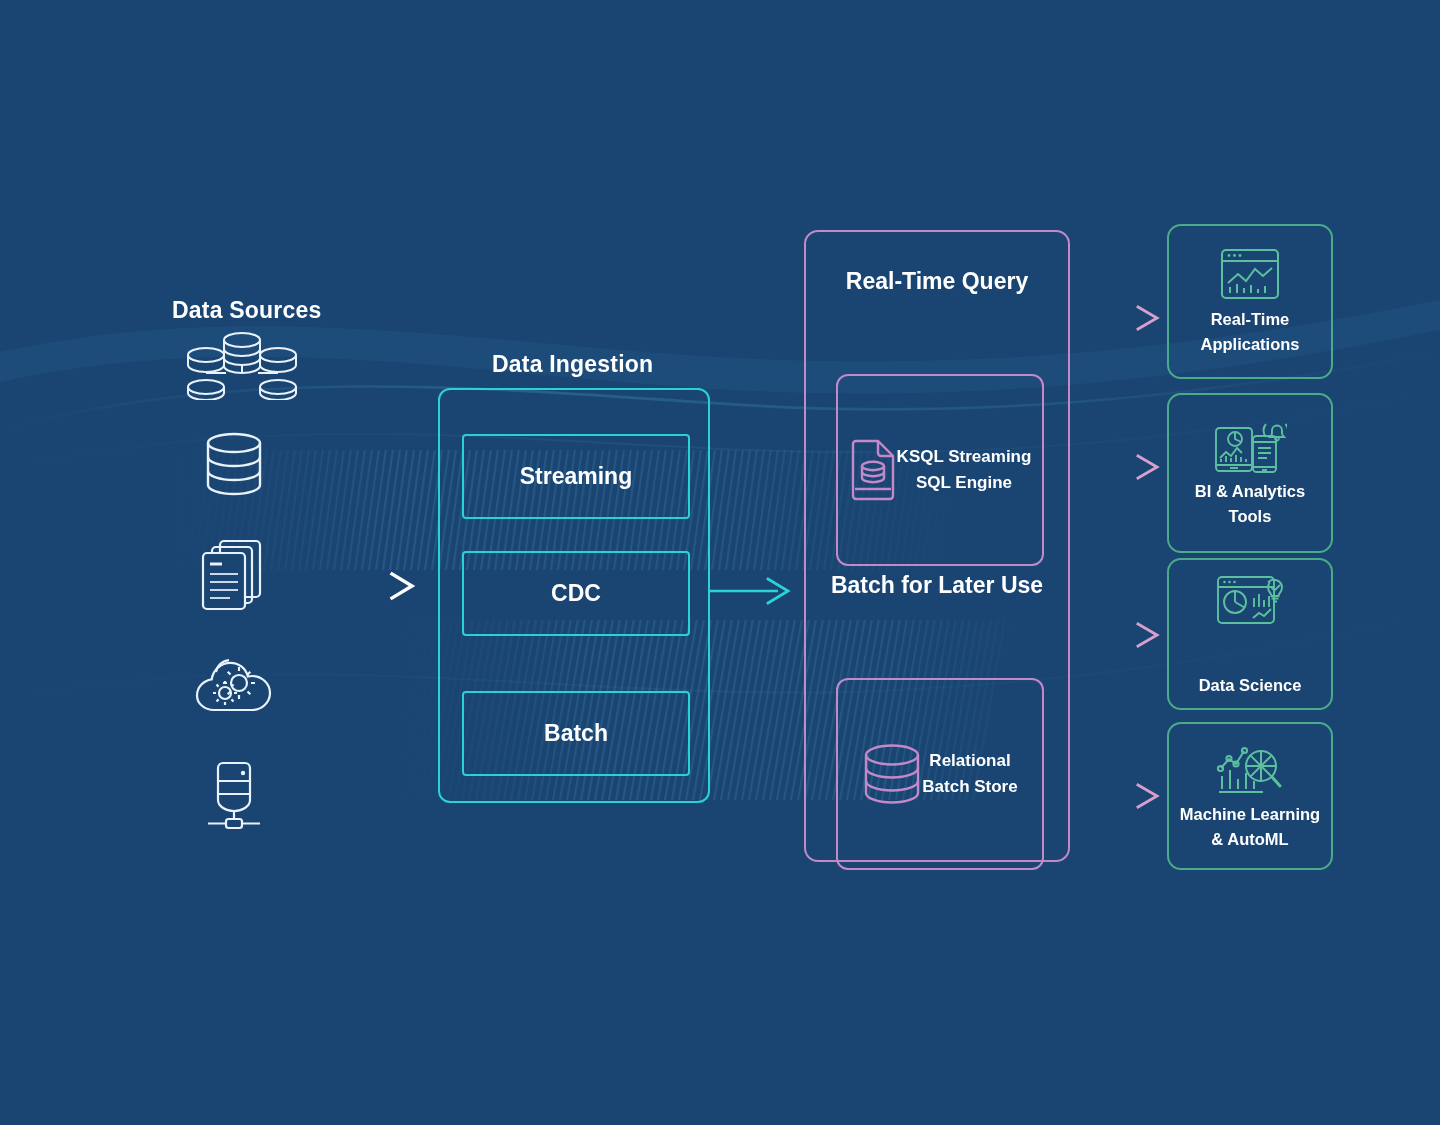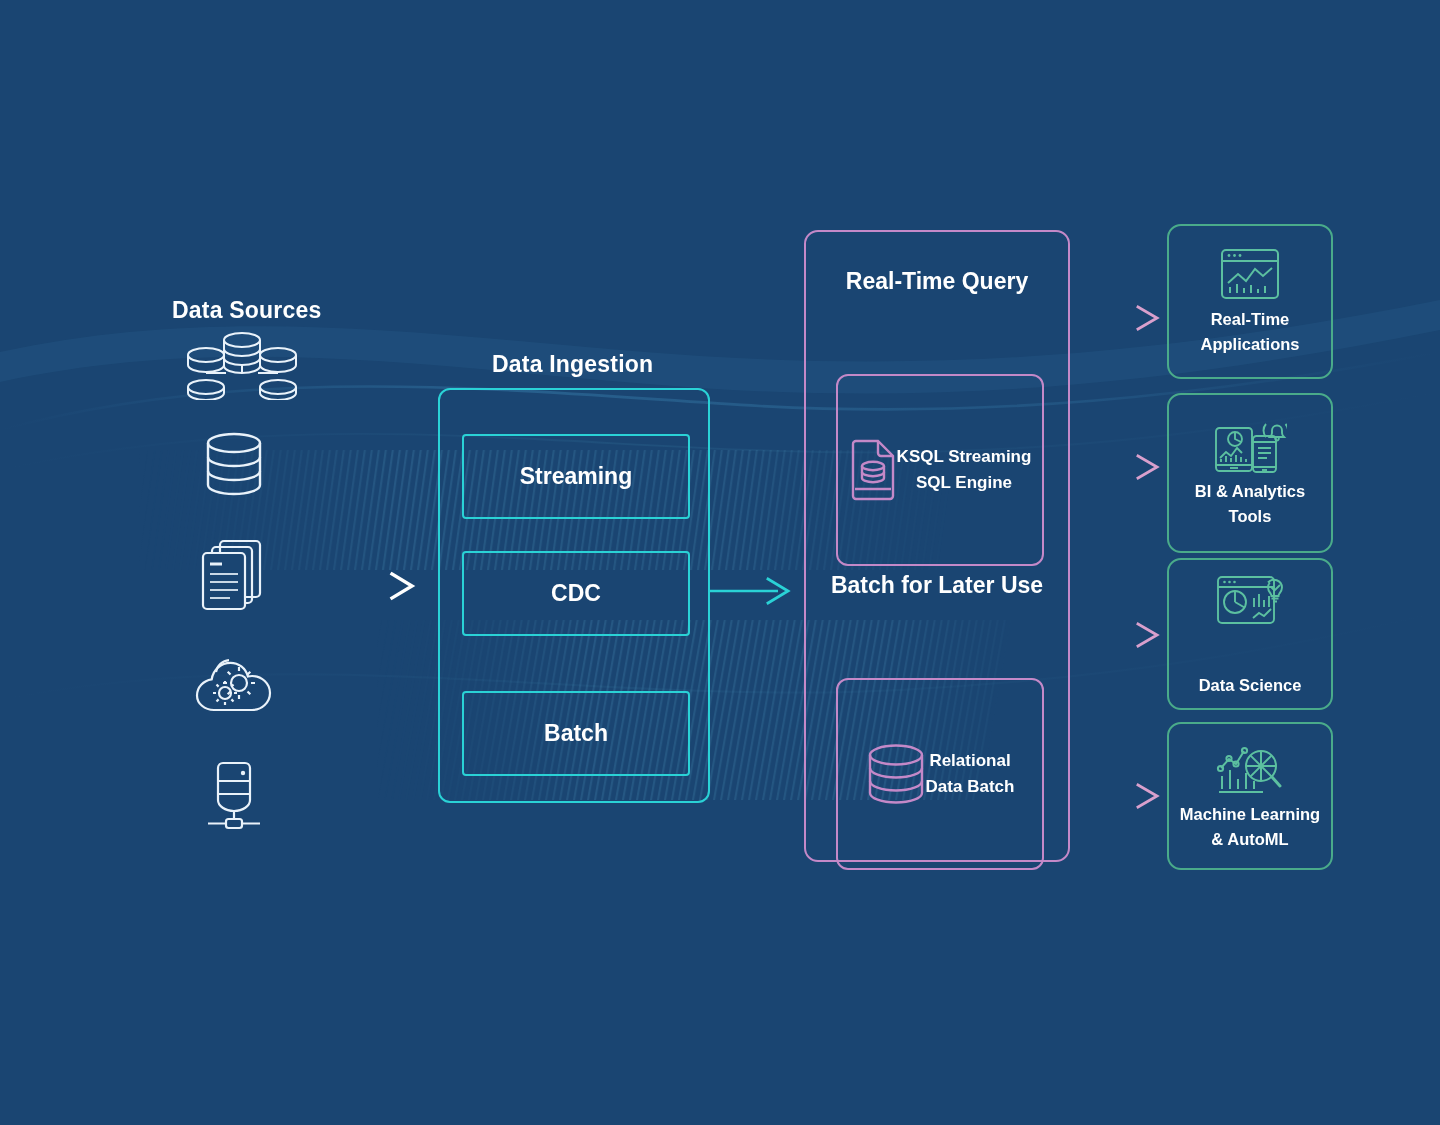--- a/index.html
+++ b/index.html
@@ -295,21 +295,21 @@
         <span>
           <svg class="icon-svg" width="60" height="62" viewBox="0 0 60 62" fill="none" stroke="#c489c8" stroke-width="2.4">
             <ellipse cx="30" cy="12" rx="26" ry="9.5"></ellipse>
             <path d="M4 12v38c0 5.2 11.6 9.5 26 9.5s26-4.3 26-9.5V12"></path>
             <path d="M4 25c0 5.2 11.6 9.5 26 9.5S56 30.2 56 25"></path>
             <path d="M4 38c0 5.2 11.6 9.5 26 9.5S56 43.2 56 38"></path>
           </svg>
         </span>
         <div class="proc-label">
           <span>Relational</span><br>
-          <span>Data Batch</span>
+          <span>Batch Store</span>
         </div>
       </div>
     </div>
   </div>
 
   <div class="out-card" id="out-card-0">
     <span>
       <svg class="icon-svg" width="62" height="54" viewBox="0 0 62 54" fill="none" stroke="#5cc0a0" stroke-width="2">
         <rect x="3" y="3" width="56" height="48" rx="4"></rect>
         <path d="M3 14h56"></path>

